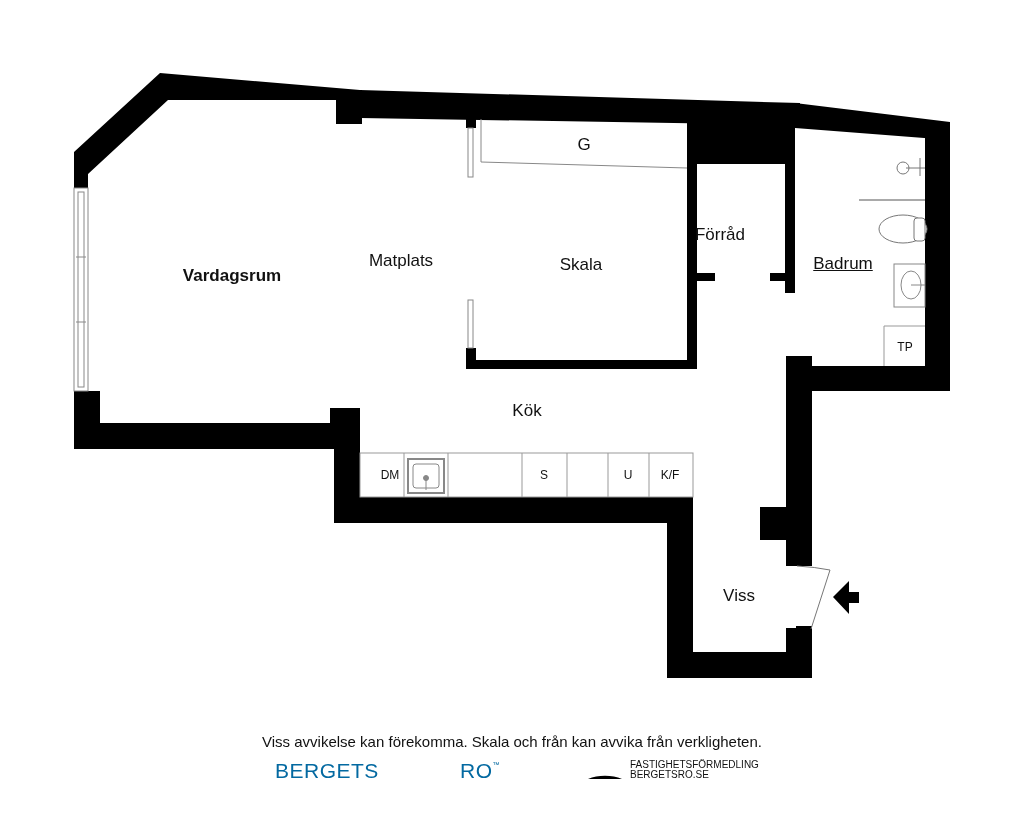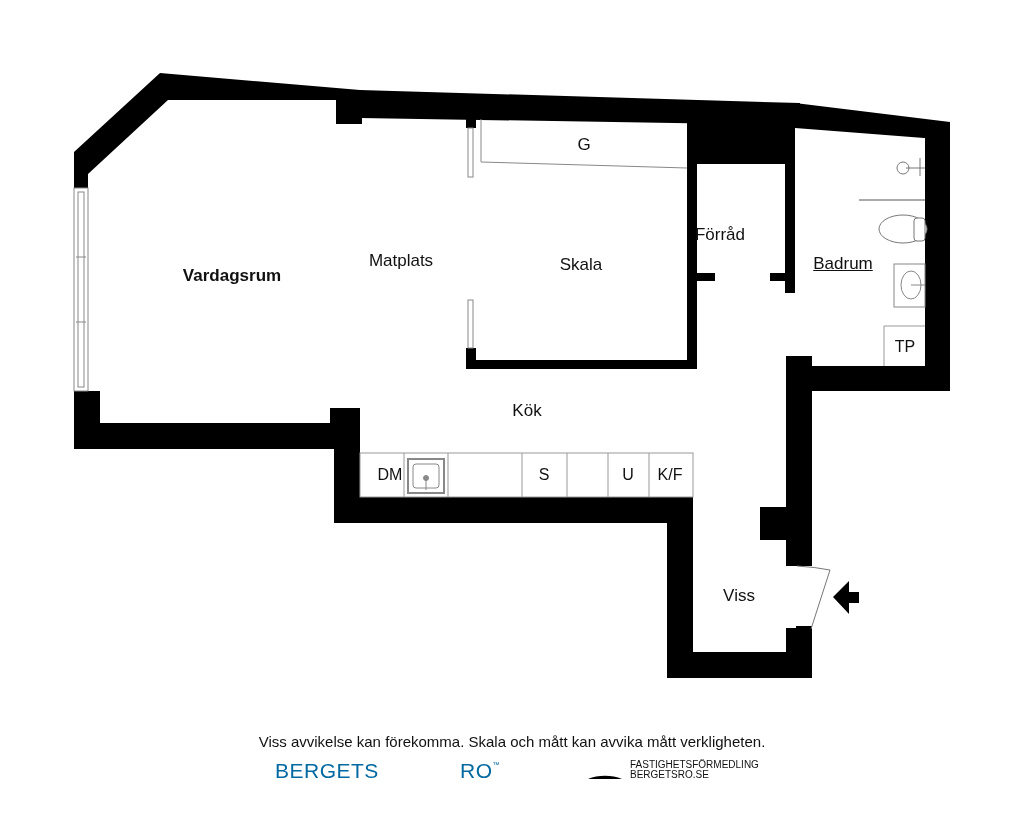--- a/index.html
+++ b/index.html
@@ -1,21 +1,21 @@
 <!DOCTYPE html>
 <html><head>
   <meta charset="utf-8">
   <style>
     html, body { margin: 0; padding: 0; background: #ffffff; }
     body { width: 1024px; height: 825px; position: relative; overflow: hidden;
            font-family: "Liberation Sans", sans-serif; color: #111; }
     #plan { position: absolute; left: 0; top: 0; width: 1024px; height: 825px; }
     .room-label { position: absolute; font-size: 17px; color: #111; white-space: nowrap;
                   transform: translate(-50%, -50%); }
-    .fix-label { position: absolute; font-size: 16px; color: #111; white-space: nowrap;
+    .fix-label { position: absolute; font-size: 12px; color: #111; white-space: nowrap;
                  transform: translate(-50%, -50%); }
     .disclaimer { position: absolute; left: 0; width: 1024px; top: 733px; text-align: center;
                   font-size: 15px; color: #111; }
     .brand-word { position: absolute; top: 759px; font-size: 21px; letter-spacing: 0.5px; color: #0369a1; }
     .brand-tm { font-size: 7px; vertical-align: top; position: relative; top: 2px; }
     .brand-sub { position: absolute; left: 630px; top: 760px; font-size: 10px; line-height: 10px; color: #111; }
   </style>
 </head>
 <body>
 
@@ -133,19 +133,19 @@
 <span class="room-label" style="left:843px; top:264px;text-decoration:underline;">Badrum</span>
 <span class="room-label" style="left:527px; top:411px;">Kök</span>
 <span class="room-label" style="left:739px; top:596px;">Viss</span>
 
 <span class="fix-label" style="left:382px; top:475px;margin-left:8px;">DM</span>
 <span class="fix-label" style="left:544px; top:475px;">S</span>
 <span class="fix-label" style="left:628px; top:475px;">U</span>
 <span class="fix-label" style="left:670px; top:475px;">K/F</span>
 <span class="fix-label" style="left:905px; top:347px;">TP</span>
 
-<div class="disclaimer">Viss avvikelse kan förekomma. Skala och mått kan avvika mått verkligheten.</div>
+<div class="disclaimer">Viss avvikelse kan förekomma. Skala och från kan avvika från verkligheten.</div>
 <span class="brand-word" style="left:275px;">BERGETS</span>
 <span class="brand-word" style="left:460px;"><span>RO</span><span class="brand-tm">™</span></span>
 <div class="brand-sub">
   <div>FASTIGHETSFÖRMEDLING</div>
   <div>BERGETSRO.SE</div>
 </div>
 
 </body></html>

